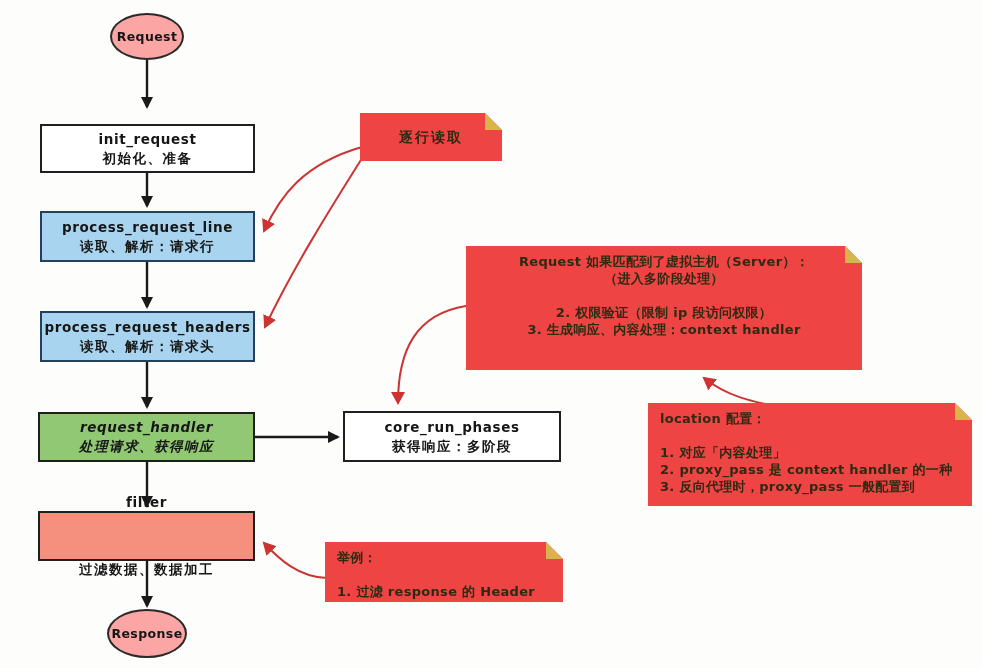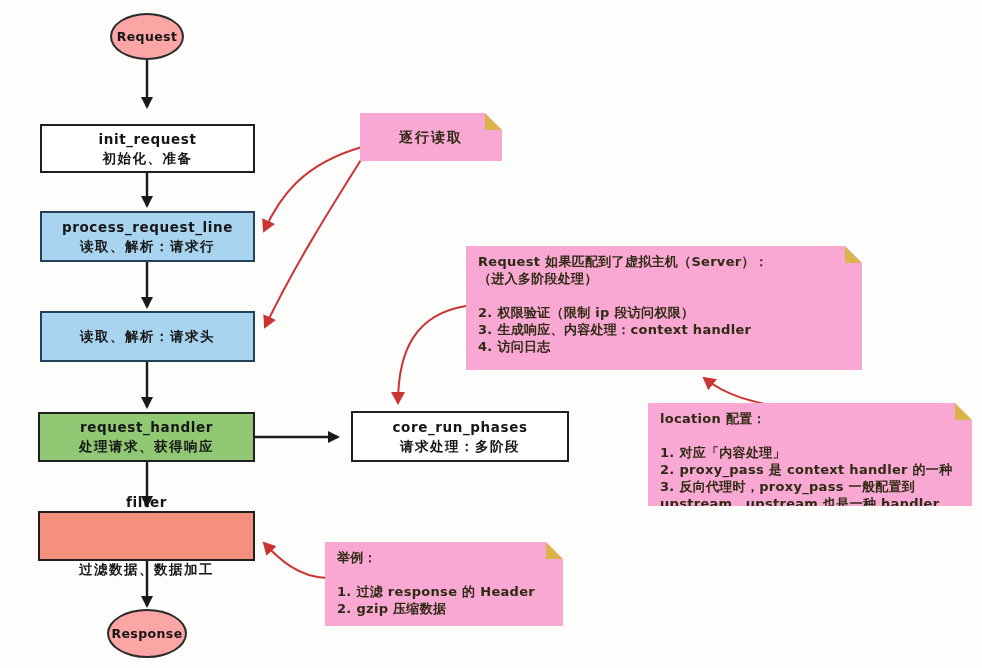--- a/index.html
+++ b/index.html
@@ -9,28 +9,28 @@
   }
   #arrow-layer{position:absolute;left:0;top:0;width:982px;height:668px;z-index:1;}
   .node{
     position:absolute;z-index:2;display:flex;flex-direction:column;
     align-items:center;justify-content:center;box-sizing:border-box;
     text-align:center;color:#161616;
   }
   .rect{border:2.5px solid #1f1f1f;background:#ffffff;}
   .ellipse{border:2.5px solid #2a2a2a;background:#fca5a5;border-radius:50%;}
   .blue{background:#a9d4ef;border-color:#24415c;border-width:2px;}
-  .green{background:#90c873;border-color:#1f1f1f;}
+  .green{background:#90c873;border-color:#1f1f1f;font-style:italic;}
   .salmon{background:#f5907e;border-color:#1f1f1f;gap:48px;}
   .nl{font-size:13.5px;font-weight:bold;line-height:19px;white-space:nowrap;}
   .nl.en{letter-spacing:0.6px;}
   .nl.zh{letter-spacing:1.5px;}
   .oval-label{font-size:12.5px;font-weight:bold;letter-spacing:0.4px;}
   .note{
-    position:absolute;z-index:2;background:#f9a8d4;color:#2f2a12;
+    position:absolute;z-index:2;background:#ef4444;color:#2f2a12;
     box-sizing:border-box;padding:7px 12px 6px 12px;
     clip-path:polygon(0 0, calc(100% - 17px) 0, 100% 17px, 100% 100%, 0 100%);
   }
   .note .fold{
     position:absolute;top:0;right:0;width:17px;height:17px;
     background:#d9b44a;clip-path:polygon(0 0, 100% 100%, 0 100%);
   }
   .note-line{
     font-size:13px;font-weight:bold;line-height:17px;min-height:17px;
     white-space:nowrap;letter-spacing:0.3px;
@@ -84,64 +84,63 @@
     <div class="nl en">init_request</div>
     <div class="nl zh">初始化、准备</div>
   </div>
 
   <div class="node rect blue" style="left:40px;top:211px;width:215px;height:51px;">
     <div class="nl en">process_request_line</div>
     <div class="nl zh">读取、解析：请求行</div>
   </div>
 
   <div class="node rect blue" style="left:40px;top:311px;width:215px;height:51px;">
+    <div class="nl en">process_request_headers</div>
     <div class="nl zh">读取、解析：请求头</div>
   </div>
 
   <div class="node rect green" style="left:38px;top:412px;width:217px;height:50px;">
     <div class="nl en">request_handler</div>
     <div class="nl zh">处理请求、获得响应</div>
   </div>
 
-  <div class="node rect" style="left:343px;top:411px;width:218px;height:51px;margin-left:8px;">
+  <div class="node rect" style="left:343px;top:411px;width:218px;height:51px;">
     <div class="nl en">core_run_phases</div>
-    <div class="nl zh">请求处理：多阶段</div>
+    <div class="nl zh">获得响应：多阶段</div>
   </div>
 
   <div class="node rect salmon" style="left:38px;top:511px;width:217px;height:50px;">
     <div class="nl en">filter</div>
     <div class="nl zh">过滤数据、数据加工</div>
   </div>
 
   <div class="note center" style="left:360px;top:113px;width:142px;height:48px;">
     <div class="fold"></div>
     <div class="note-line">逐行读取</div>
   </div>
 
-  <div class="note" style="left:466px;top:246px;width:396px;height:124px;">
+  <div class="note" style="left:466px;top:246px;width:396px;height:124px;text-align:center;">
     <div class="fold"></div>
     <div class="note-line">Request 如果匹配到了虚拟主机（Server）：</div>
     <div class="note-line">（进入多阶段处理）</div>
     <div class="note-line"></div>
     <div class="note-line">2. 权限验证（限制 ip 段访问权限）</div>
     <div class="note-line">3. 生成响应、内容处理：context handler</div>
-    <div class="note-line">4. 访问日志</div>
   </div>
 
   <div class="note" style="left:648px;top:403px;width:324px;height:103px;">
     <div class="fold"></div>
     <div class="note-line">location 配置：</div>
     <div class="note-line"></div>
     <div class="note-line">1. 对应「内容处理」</div>
     <div class="note-line">2. proxy_pass 是 context handler 的一种</div>
     <div class="note-line">3. 反向代理时，proxy_pass 一般配置到</div>
-    <div class="note-line">upstream，upstream 也是一种 handler</div>
   </div>
 
-  <div class="note" style="left:325px;top:542px;width:238px;height:84px;">
+  <div class="note" style="left:325px;top:542px;width:238px;height:60px;">
     <div class="fold"></div>
     <div class="note-line">举例：</div>
     <div class="note-line"></div>
     <div class="note-line">1. 过滤 response 的 Header</div>
     <div class="note-line">2. gzip 压缩数据</div>
   </div>
 
 </div>
 
 </body></html>

